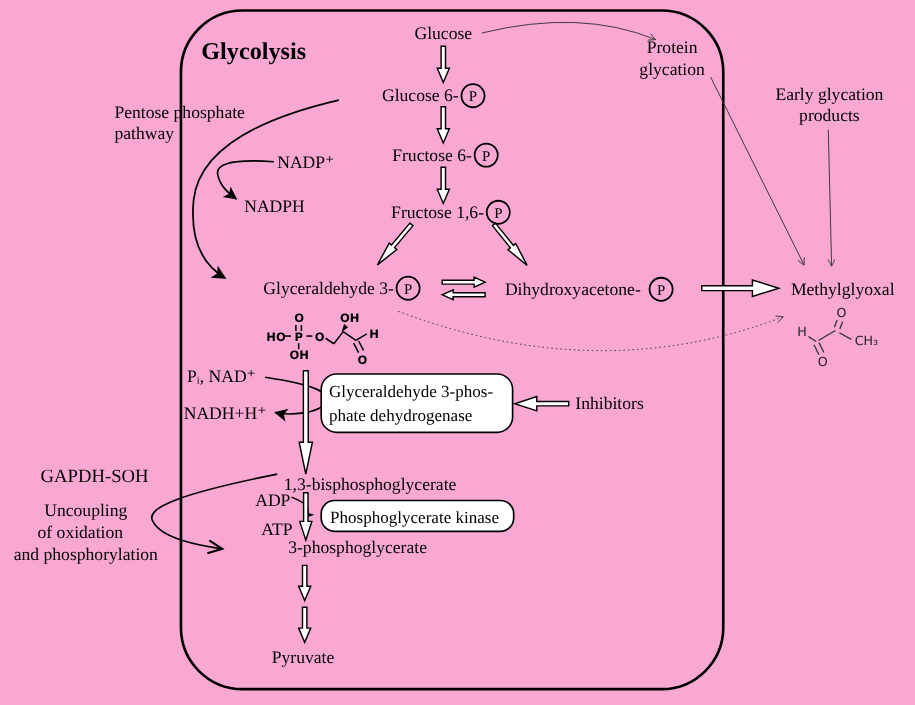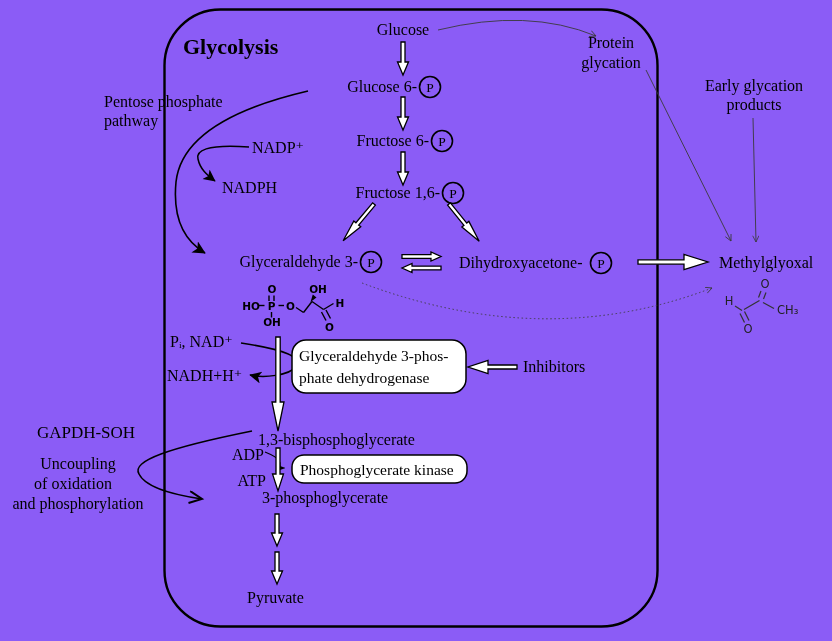--- a/index.html
+++ b/index.html
@@ -1,16 +1,16 @@
 <!DOCTYPE html>
 <html><head>
 <meta charset="utf-8">
 <style>
   html,body{margin:0;padding:0;background:#ffffff;}
-  .stage{position:relative;width:832px;height:641px;background:#8b5cf6;overflow:hidden;
+  .stage{position:relative;width:832px;height:641px;background:#f9a8d4;overflow:hidden;
          font-family:"Liberation Serif","DejaVu Serif",serif;}
   svg{display:block;}
   text{fill:#000;}
   .node{font-size:16px;}
   .title{font-size:22px;font-weight:bold;}
   .enz{font-size:15.5px;}
   .circP{font-size:13.5px;}
   .struct{font-family:"DejaVu Sans","Liberation Sans",sans-serif;font-weight:bold;font-size:10.5px;}
   .structMG{font-family:"DejaVu Sans","Liberation Sans",sans-serif;font-size:11.5px;fill:#222;}
   .openArrow{fill:#fff;stroke:#000;stroke-width:1.3;}

